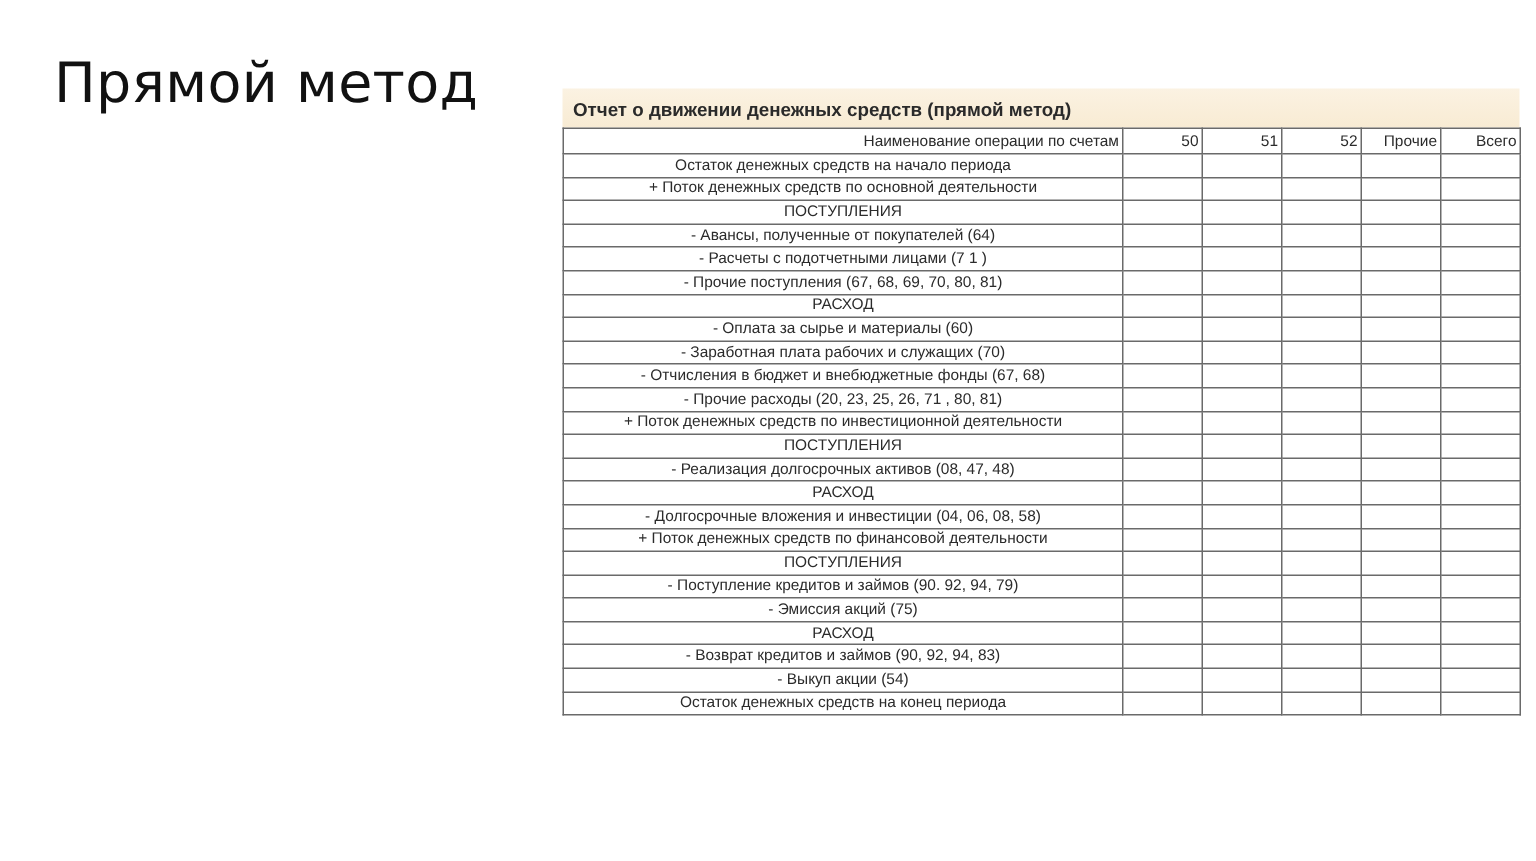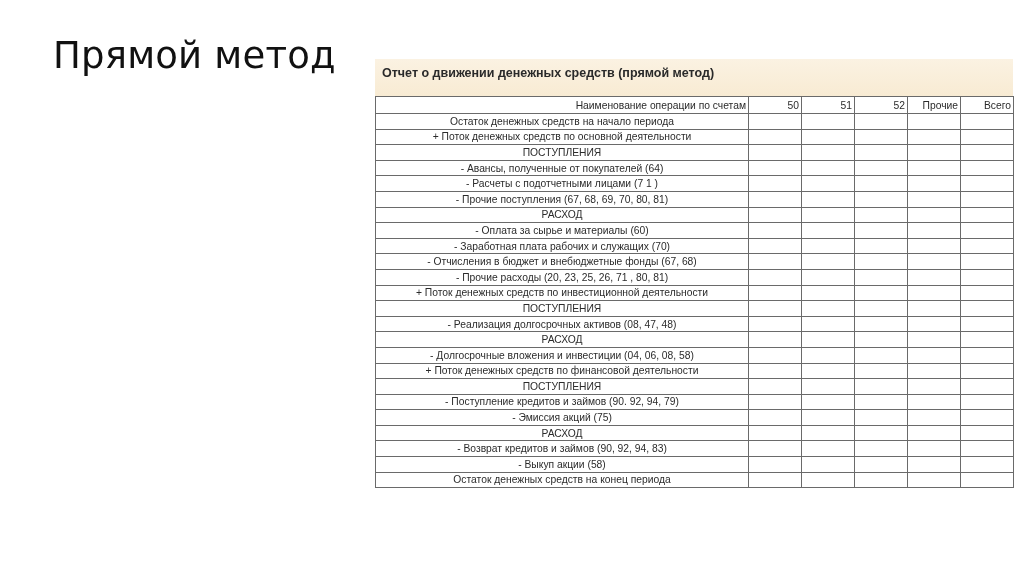--- a/index.html
+++ b/index.html
@@ -1,29 +1,29 @@
 <!DOCTYPE html>
 <html><head>
   <meta charset="utf-8">
   <style>
     html, body { margin: 0; padding: 0; }
     body {
       width: 1024px; height: 574px; background: #ffffff; position: relative; overflow: hidden;
       font-family: "Liberation Sans", "DejaVu Sans", sans-serif; color: #222;
     }
     .slide-title {
-      position: absolute; left: 53px; top: 34px;
+      position: absolute; left: 36px; top: 34px;
       font-family: "DejaVu Sans", "Liberation Sans", sans-serif;
       font-size: 37px; font-weight: normal; color: #111; letter-spacing: 0.2px;
     }
     .report {
       position: absolute; left: 375px; top: 59px; width: 638px;
     }
     .report-header {
-      height: 37px; box-sizing: border-box; padding: 7px 0 0 7px;
+      height: 26px; box-sizing: border-box; padding: 7px 0 0 7px;
       background: linear-gradient(180deg, #fbf2e2 0%, #f8ebd3 100%);
       font-size: 12.5px; font-weight: bold; color: #2a2a2a;
     }
     table {
       border-collapse: collapse; width: 638px; table-layout: fixed;
       font-size: 10.3px; color: #2b2b2b;
     }
     td, th {
       border: 1px solid #6a6a6a; height: 15.6px; padding: 0 2px; box-sizing: border-box;
       white-space: nowrap; overflow: hidden; font-weight: normal;
@@ -233,21 +233,21 @@
         </tr>
         <tr>
           <td class="name">- Возврат кредитов и займов (90, 92, 94, 83)</td>
           <td></td>
           <td></td>
           <td></td>
           <td></td>
           <td></td>
         </tr>
         <tr>
-          <td class="name">- Выкуп акции (58)</td>
+          <td class="name">- Выкуп акции (54)</td>
           <td></td>
           <td></td>
           <td></td>
           <td></td>
           <td></td>
         </tr>
         <tr>
           <td class="name">Остаток денежных средств на конец периода</td>
           <td></td>
           <td></td>

